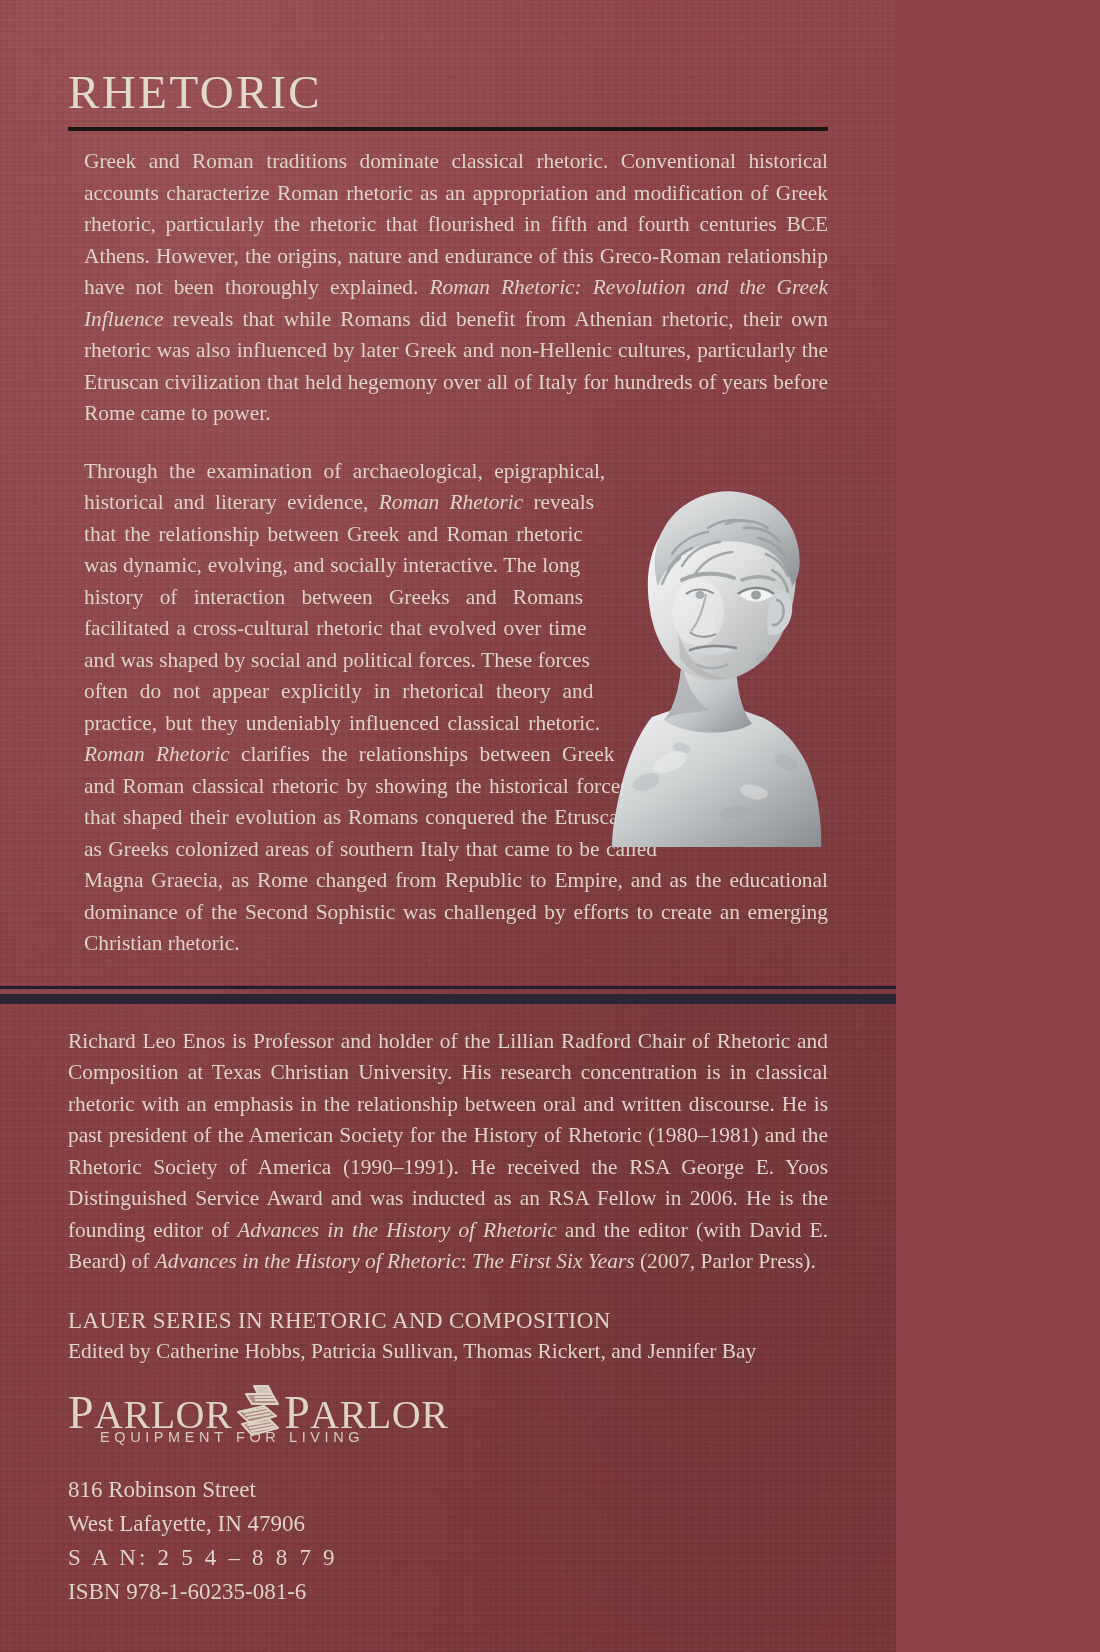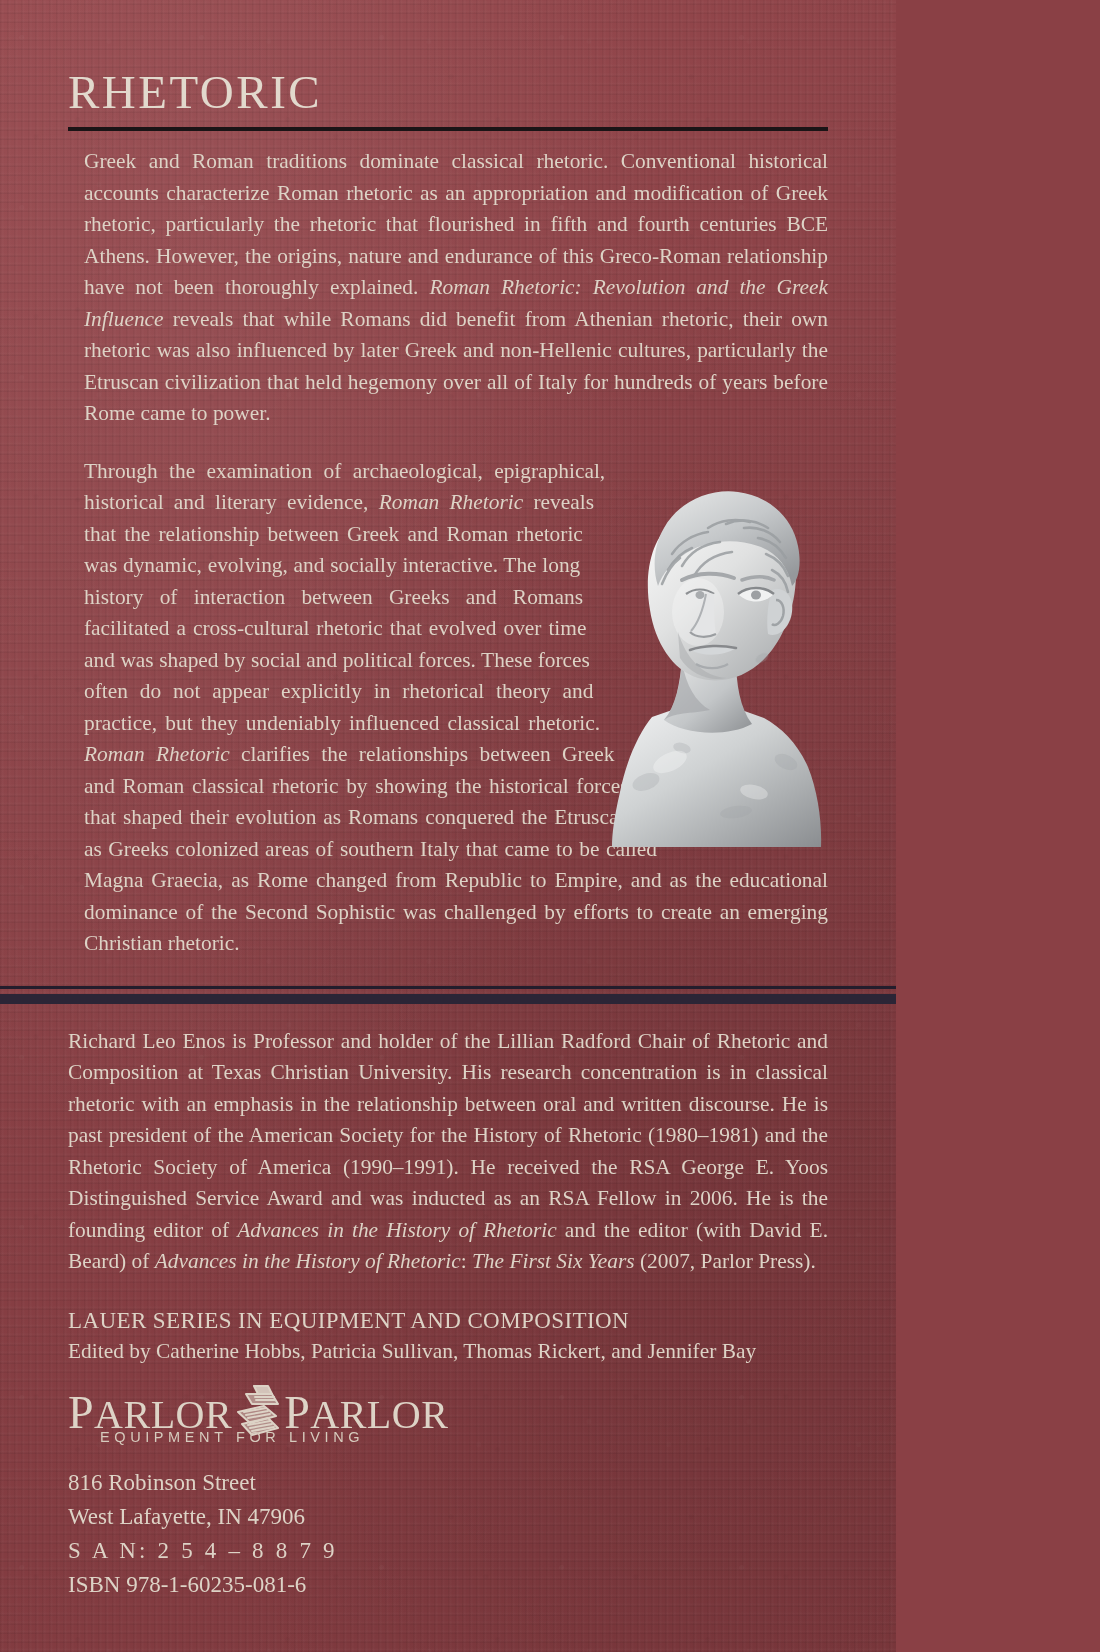--- a/index.html
+++ b/index.html
@@ -167,21 +167,21 @@
     left: 32px;
     top: 47px;
     color: #d6cbbd;
     font-family: "Liberation Sans", "DejaVu Sans", sans-serif;
     font-size: 14.5px;
     letter-spacing: 4.6px;
   }
 
   
   .imprint {
-    margin-top: 12px;
+    margin-top: 19px;
     color: #ddd3c6;
     font-size: 23px;
     line-height: 34px;
   }
   .imprint .san { letter-spacing: 3.2px; }
 </style>
 </head>
 <body>
 
 <div id="cover">
@@ -295,21 +295,21 @@
     <div class="line-thin"></div>
     <div class="gap"></div>
     <div class="line-thick"></div>
   </div>
 
   <div class="content">
 
     <p class="bio"><span>Richard Leo Enos is Professor and holder of the Lillian Radford Chair of Rhetoric and Composition at Texas Christian University. His research concentration is in classical rhetoric with an emphasis in the relationship between oral and written discourse. He is past president of the American Society for the History of Rhetoric (1980–1981) and  the Rhetoric Society of America (1990–1991). He received the RSA George E. Yoos Distinguished Service Award and was inducted as an RSA Fellow in 2006. He is the founding editor of </span><em>Advances in the History of Rhetoric</em><span> and the editor (with David E. Beard) of </span><em>Advances in the History of Rhetoric</em><span>: </span><em>The First Six Years</em><span> (2007, Parlor Press).</span></p>
 
     <div class="series-block">
-      <div class="series-title">LAUER SERIES IN EQUIPMENT AND COMPOSITION</div>
+      <div class="series-title">LAUER SERIES IN RHETORIC AND COMPOSITION</div>
       <div class="series-editors">Edited by Catherine Hobbs, Patricia Sullivan, Thomas Rickert, and Jennifer Bay</div>
     </div>
 
     <div class="logo-block">
       <div class="logo-row">
         <div class="logo-word"><span class="cap">P</span><span>ARLOR</span></div>
         <div class="logo-mark">
           <svg viewBox="0 0 66 64" xmlns="http://www.w3.org/2000/svg" aria-hidden="true">
             <g fill="none" stroke="#ddd3c6" stroke-width="2" stroke-linejoin="round" stroke-linecap="round">
 

